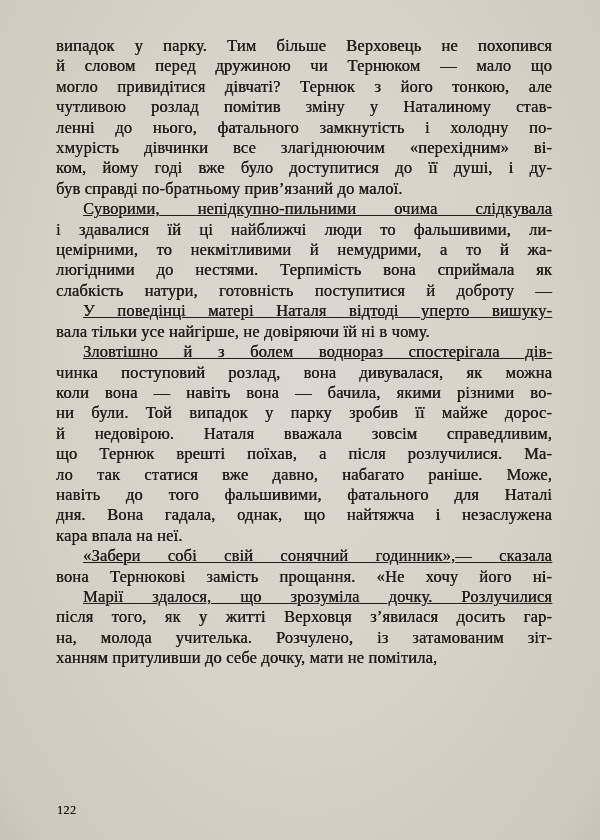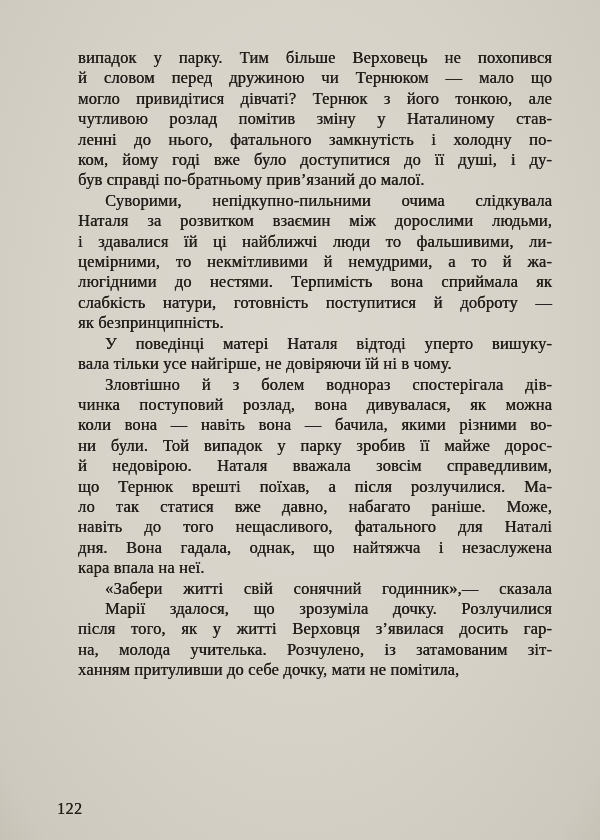--- a/index.html
+++ b/index.html
@@ -16,91 +16,91 @@
     color: #221f1a;
   }
   .page {
     position: absolute;
     inset: 0;
   }
   .text-block {
     position: absolute;
     left: 56px;
     right: 48px;
-    top: 48px;
-    margin-left: 22px;
+    top: 36px;
   }
   .paragraph {
     margin: 0;
   }
   .line {
     font-size: 16.5px;
     line-height: 20.4px;
     letter-spacing: 0.15px;
     text-align: justify;
     text-align-last: justify;
     text-shadow: 0.35px 0 0 currentColor; 
     white-space: normal;
   }
   .line.last {
     text-align-last: left;
   }
   .line.indent {
     text-indent: 27px;
+    text-decoration: underline;
   }
   .folio {
     position: absolute;
     left: 57px;
     bottom: 22px;
-    font-size: 16px;
+    font-size: 12px;
     letter-spacing: 0.5px;
     text-shadow: 0.35px 0 0 currentColor;
   }
 </style>
 </head>
 <body>
 
 <div class="page">
   <div class="text-block">
       <div class="paragraph">
         <div class="line">випадок у парку. Тим більше Верховець не похопився</div>
         <div class="line">й словом перед дружиною чи Тернюком — мало що</div>
         <div class="line">могло привидітися дівчаті? Тернюк з його тонкою, але</div>
         <div class="line">чутливою розлад помітив зміну у Наталиному став-</div>
         <div class="line">ленні до нього, фатального замкнутість і холодну по-</div>
+        <div class="line">хмурість дівчинки все злагіднюючим «перехідним» ві-</div>
         <div class="line">ком, йому годі вже було доступитися до її душі, і ду-</div>
         <div class="line last">був справді по-братньому прив’язаний до малої.</div>
       </div>
       <div class="paragraph">
         <div class="line indent">Суворими, непідкупно-пильними очима слідкувала</div>
-        <div class="line">Наталя за розвитком взаємин між дорослими людьми,</div>
         <div class="line">і здавалися їй ці найближчі люди то фальшивими, ли-</div>
         <div class="line">цемірними, то некмітливими й немудрими, а то й жа-</div>
         <div class="line">люгідними до нестями. Терпимість вона сприймала як</div>
         <div class="line">слабкість натури, готовність поступитися й доброту —</div>
-        <div class="line last">як безпринципність.</div>
       </div>
       <div class="paragraph">
         <div class="line indent">У поведінці матері Наталя відтоді уперто вишуку-</div>
         <div class="line last">вала тільки усе найгірше, не довіряючи їй ні в чому.</div>
       </div>
       <div class="paragraph">
         <div class="line indent">Зловтішно й з болем воднораз спостерігала дів-</div>
         <div class="line">чинка поступовий розлад, вона дивувалася, як можна</div>
         <div class="line">коли вона — навіть вона — бачила, якими різними во-</div>
         <div class="line">ни були. Той випадок у парку зробив її майже дорос-</div>
         <div class="line">й недовірою. Наталя вважала зовсім справедливим,</div>
         <div class="line">що Тернюк врешті поїхав, а після розлучилися. Ма-</div>
         <div class="line">ло так статися вже давно, набагато раніше. Може,</div>
-        <div class="line">навіть до того нещасливого, фатального для Наталі</div>
+        <div class="line">навіть до того фальшивими, фатального для Наталі</div>
         <div class="line">дня. Вона гадала, однак, що найтяжча і незаслужена</div>
         <div class="line last">кара впала на неї.</div>
       </div>
       <div class="paragraph">
-        <div class="line indent">«Забери житті свій  сонячний годинник»,— сказала</div>
+        <div class="line indent">«Забери собі свій  сонячний годинник»,— сказала</div>
+        <div class="line">вона Тернюкові замість прощання. «Не хочу його ні-</div>
       </div>
       <div class="paragraph">
         <div class="line indent">Марії здалося, що зрозуміла дочку. Розлучилися</div>
         <div class="line">після того, як у житті Верховця з’явилася досить гар-</div>
         <div class="line">на, молода учителька. Розчулено, із затамованим зіт-</div>
         <div class="line last">ханням притуливши до себе дочку, мати не помітила,</div>
       </div>
     </div>
   <div class="folio">122</div>
 </div>

